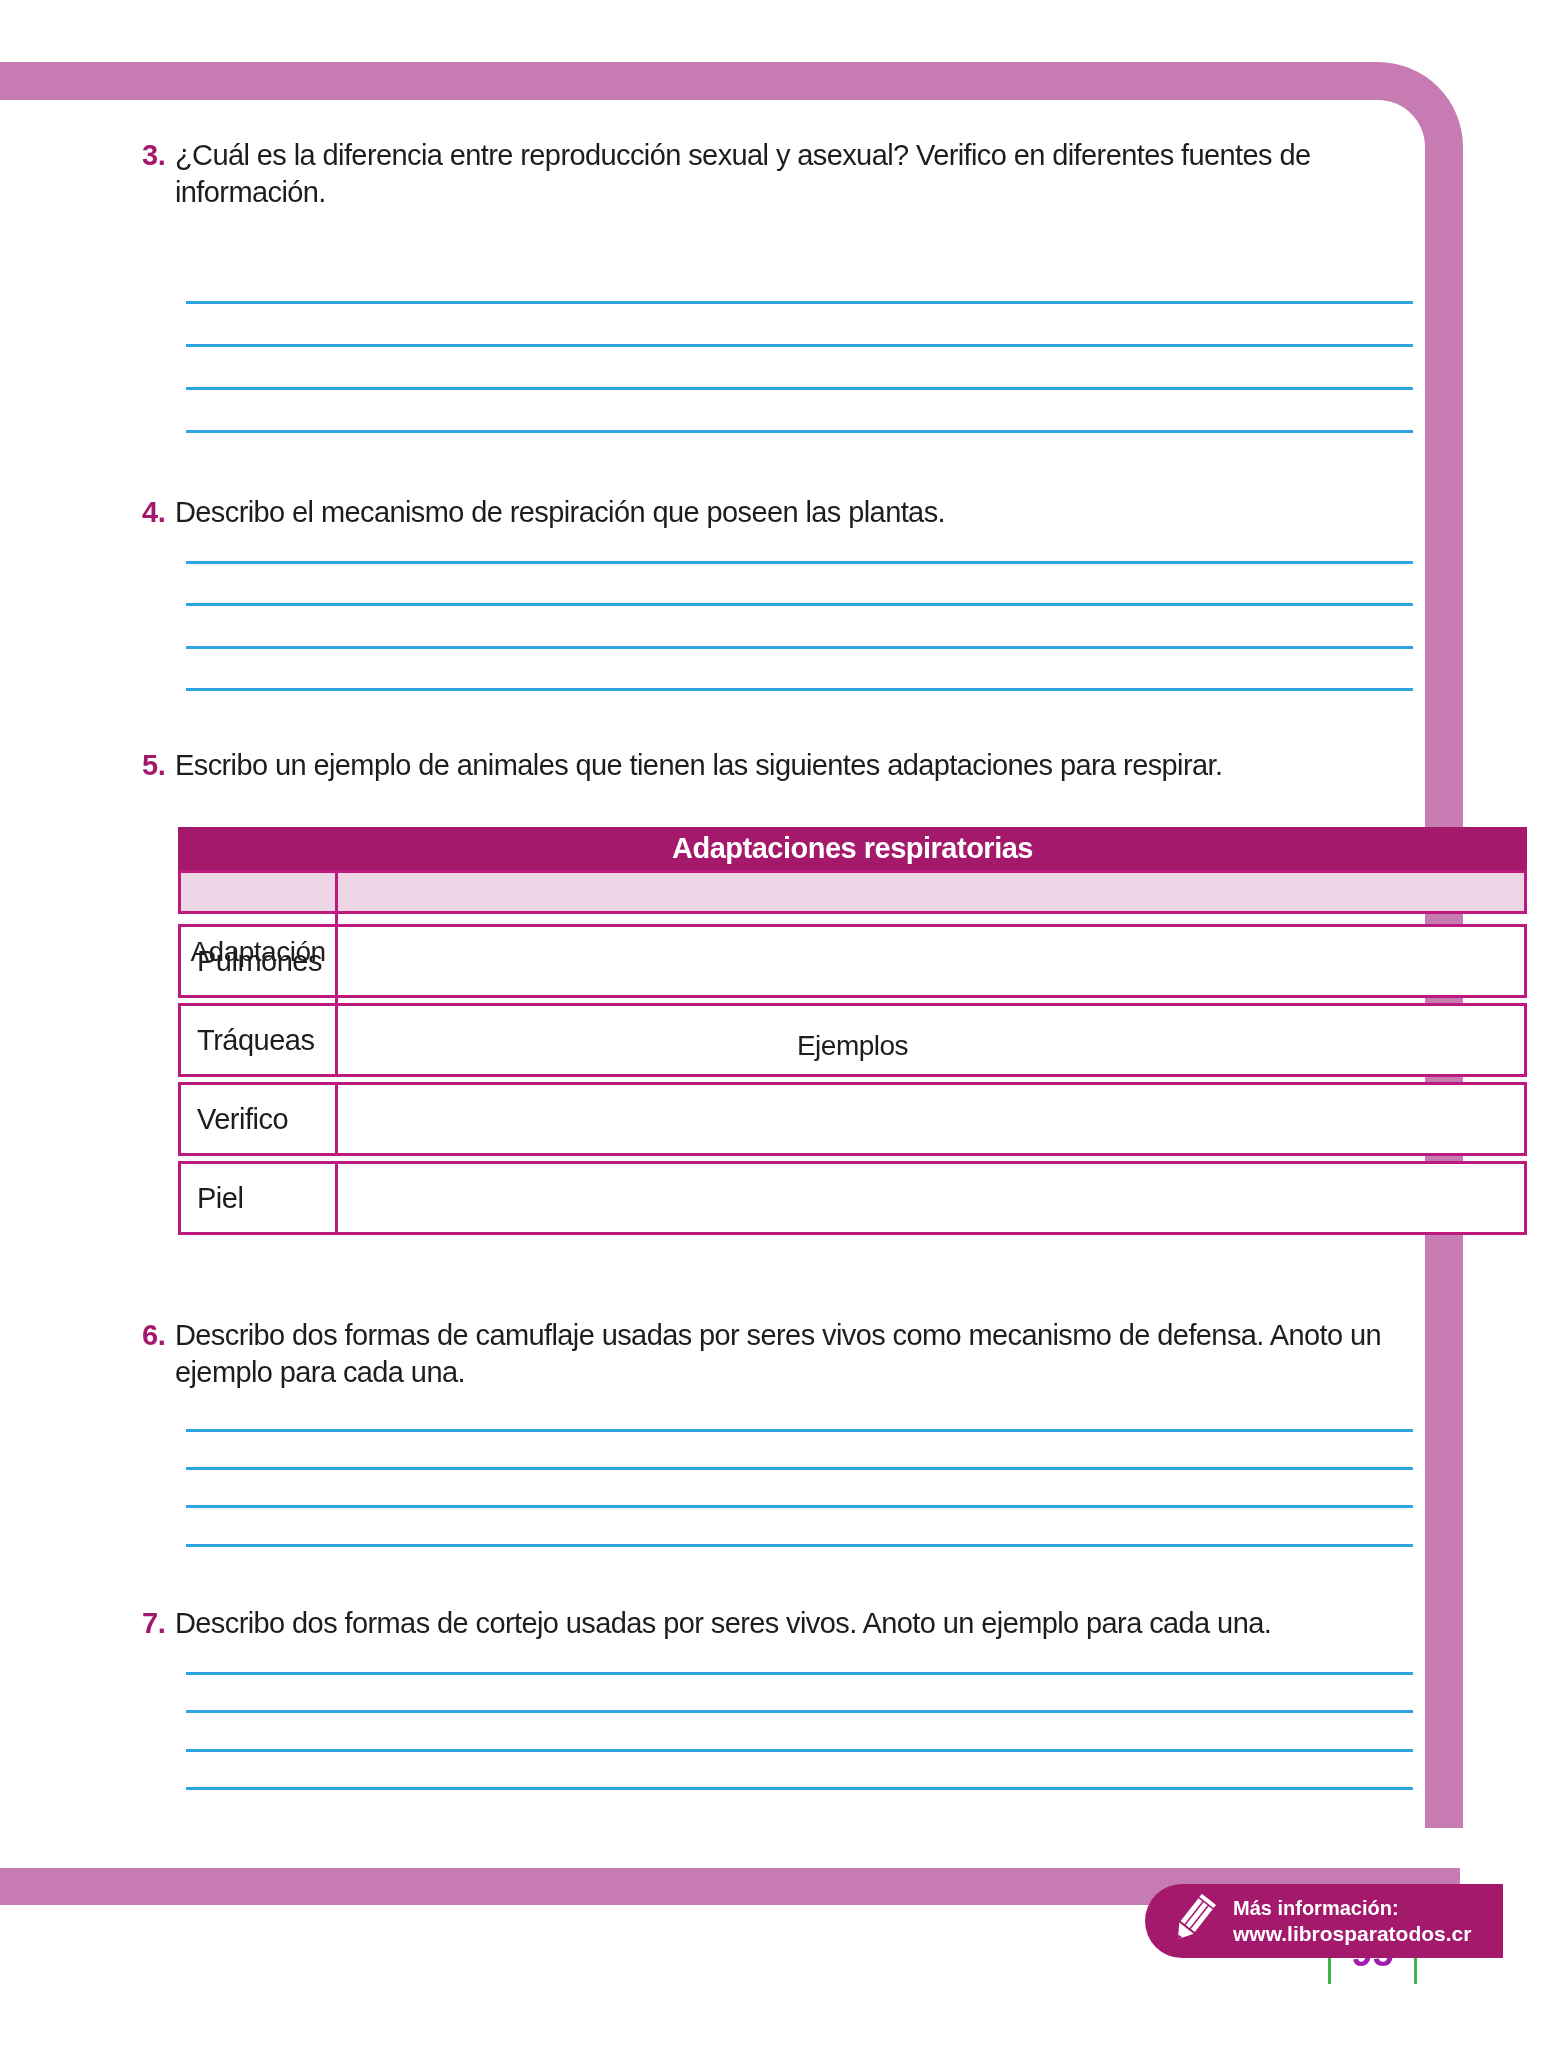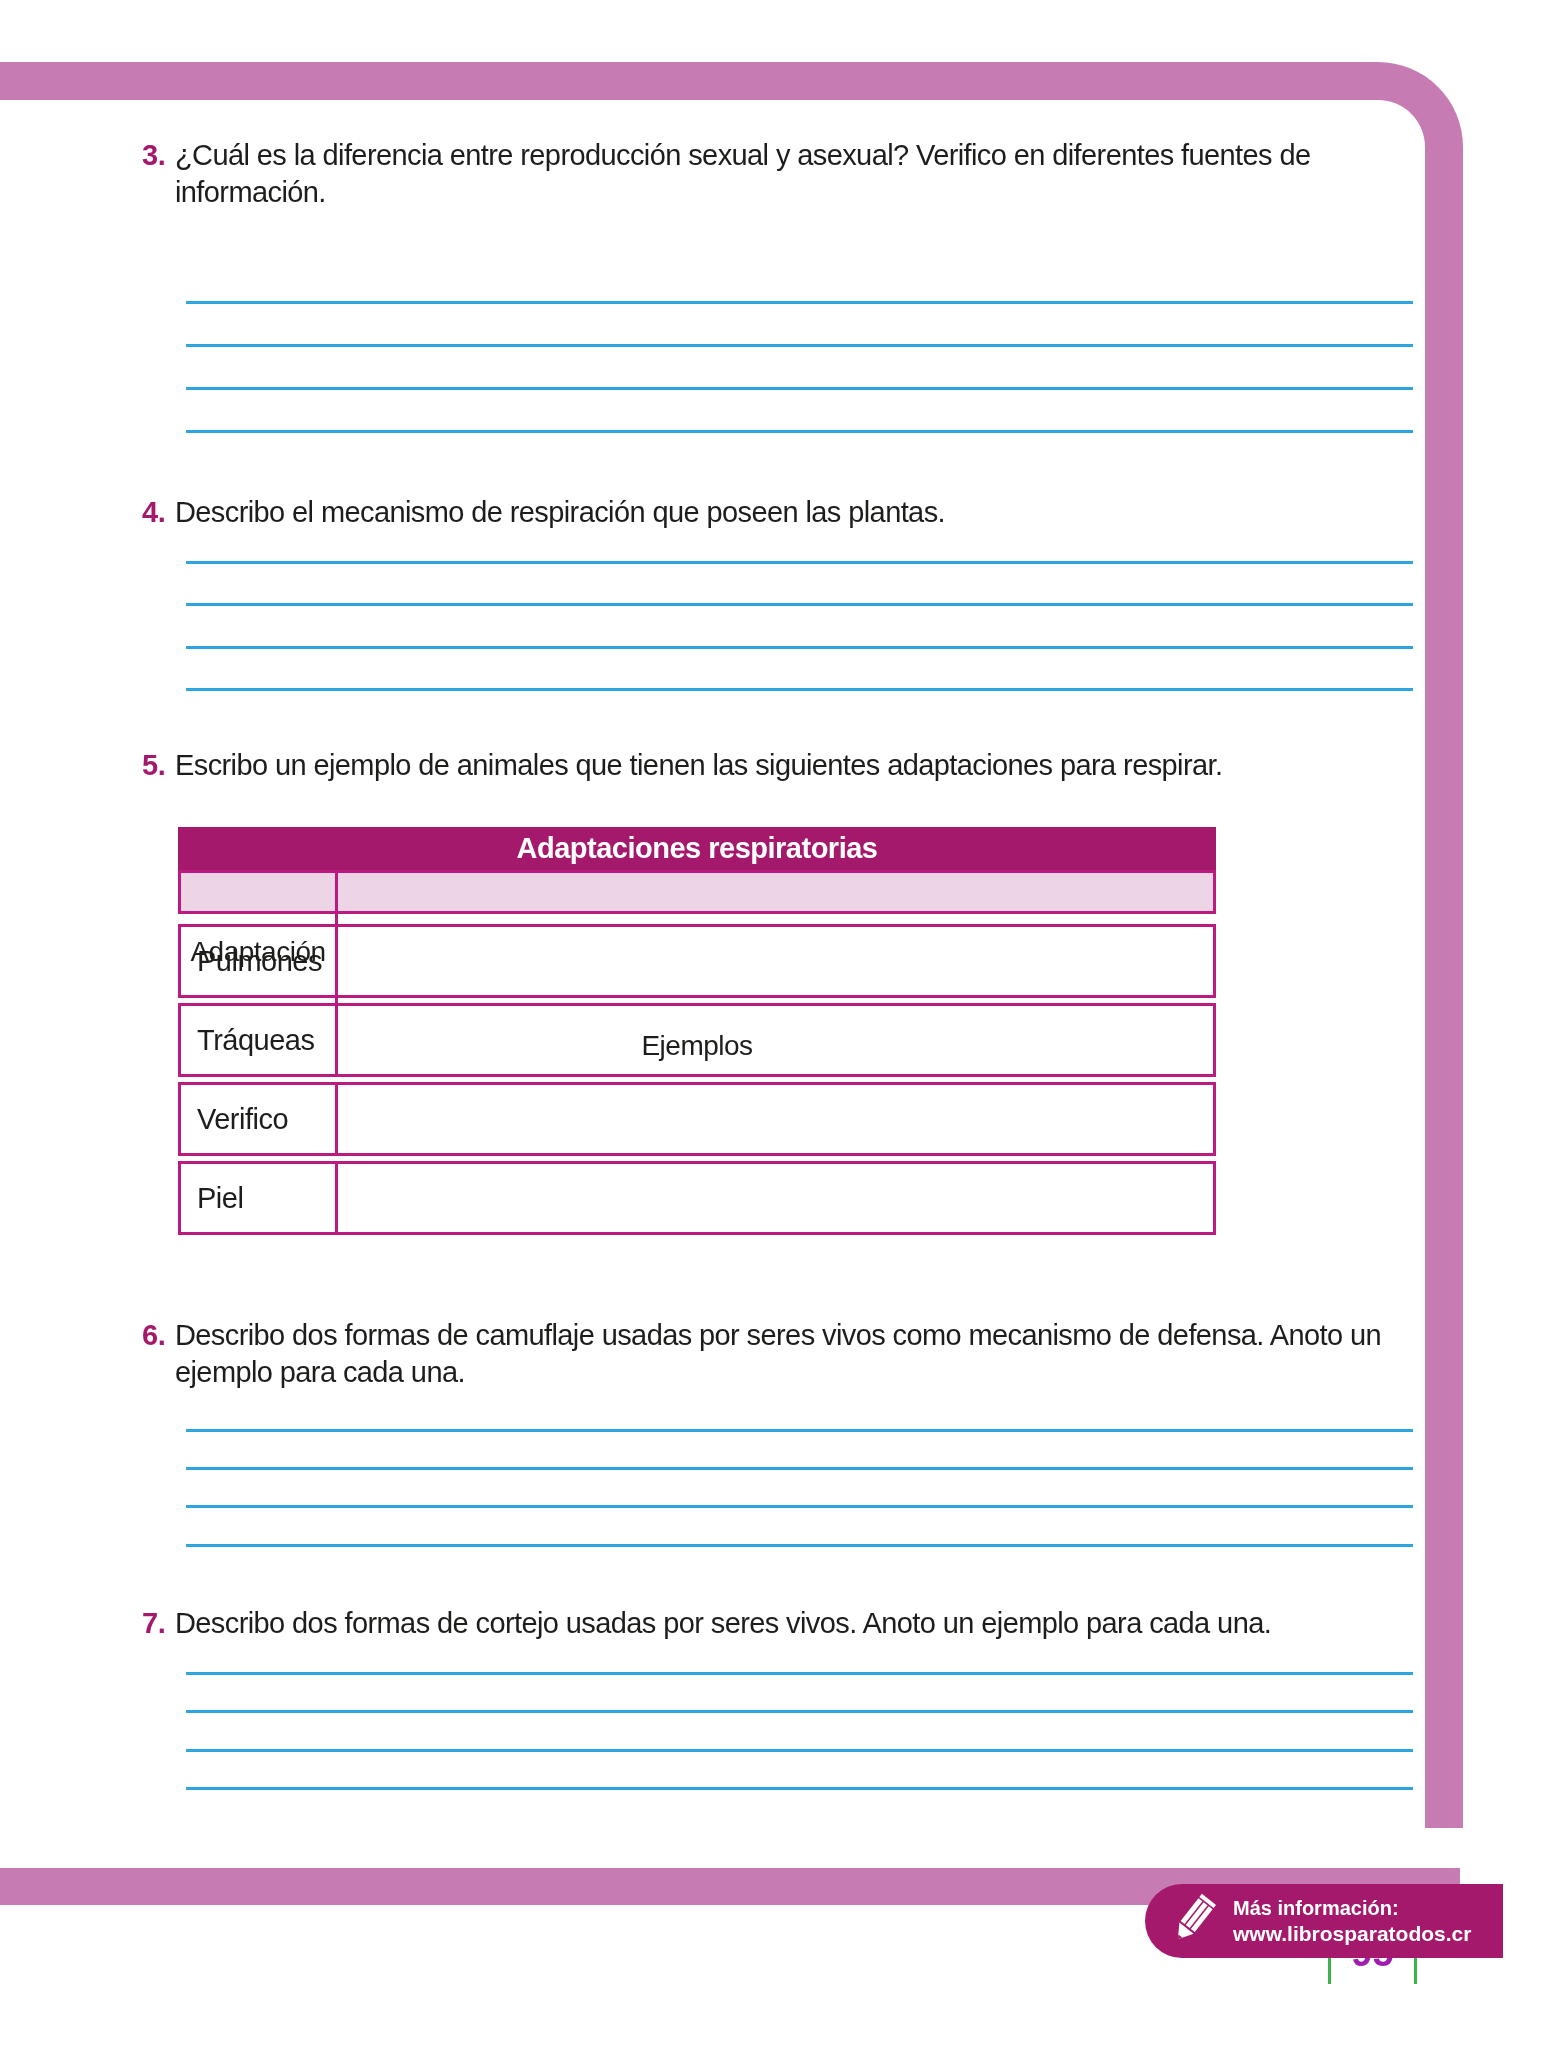--- a/index.html
+++ b/index.html
@@ -22,21 +22,21 @@
     position:absolute;left:-33px;top:0;width:30px;
     font-weight:bold;color:#a4196b;font-size:29px;line-height:37px;letter-spacing:-0.5px;
   }
   .qtext{
     font-size:29px;line-height:37px;letter-spacing:-0.6px;color:#1d1d1b;
   }
   .aline{
     position:absolute;left:186px;width:1227px;height:3px;background:#2da5e0;z-index:2;
   }
   
-  .wtable{position:absolute;left:178px;top:827px;width:1038px;z-index:2;}
+  .wtable{position:absolute;left:178px;top:827px;width:1349px;z-index:2;}
   .t-title{
     height:43px;background:#a4196b;color:#ffffff;font-weight:bold;font-size:29px;
     line-height:43px;text-align:center;letter-spacing:-0.5px;
   }
   .t-head{
     display:flex;height:44px;background:#eed5e6;border:3px solid #bc1a7f;box-sizing:border-box;
     font-size:28px;letter-spacing:-0.5px;flex-direction:column;
   }
   .t-row{
     display:flex;height:74px;background:#ffffff;border:3px solid #bc1a7f;box-sizing:border-box;

